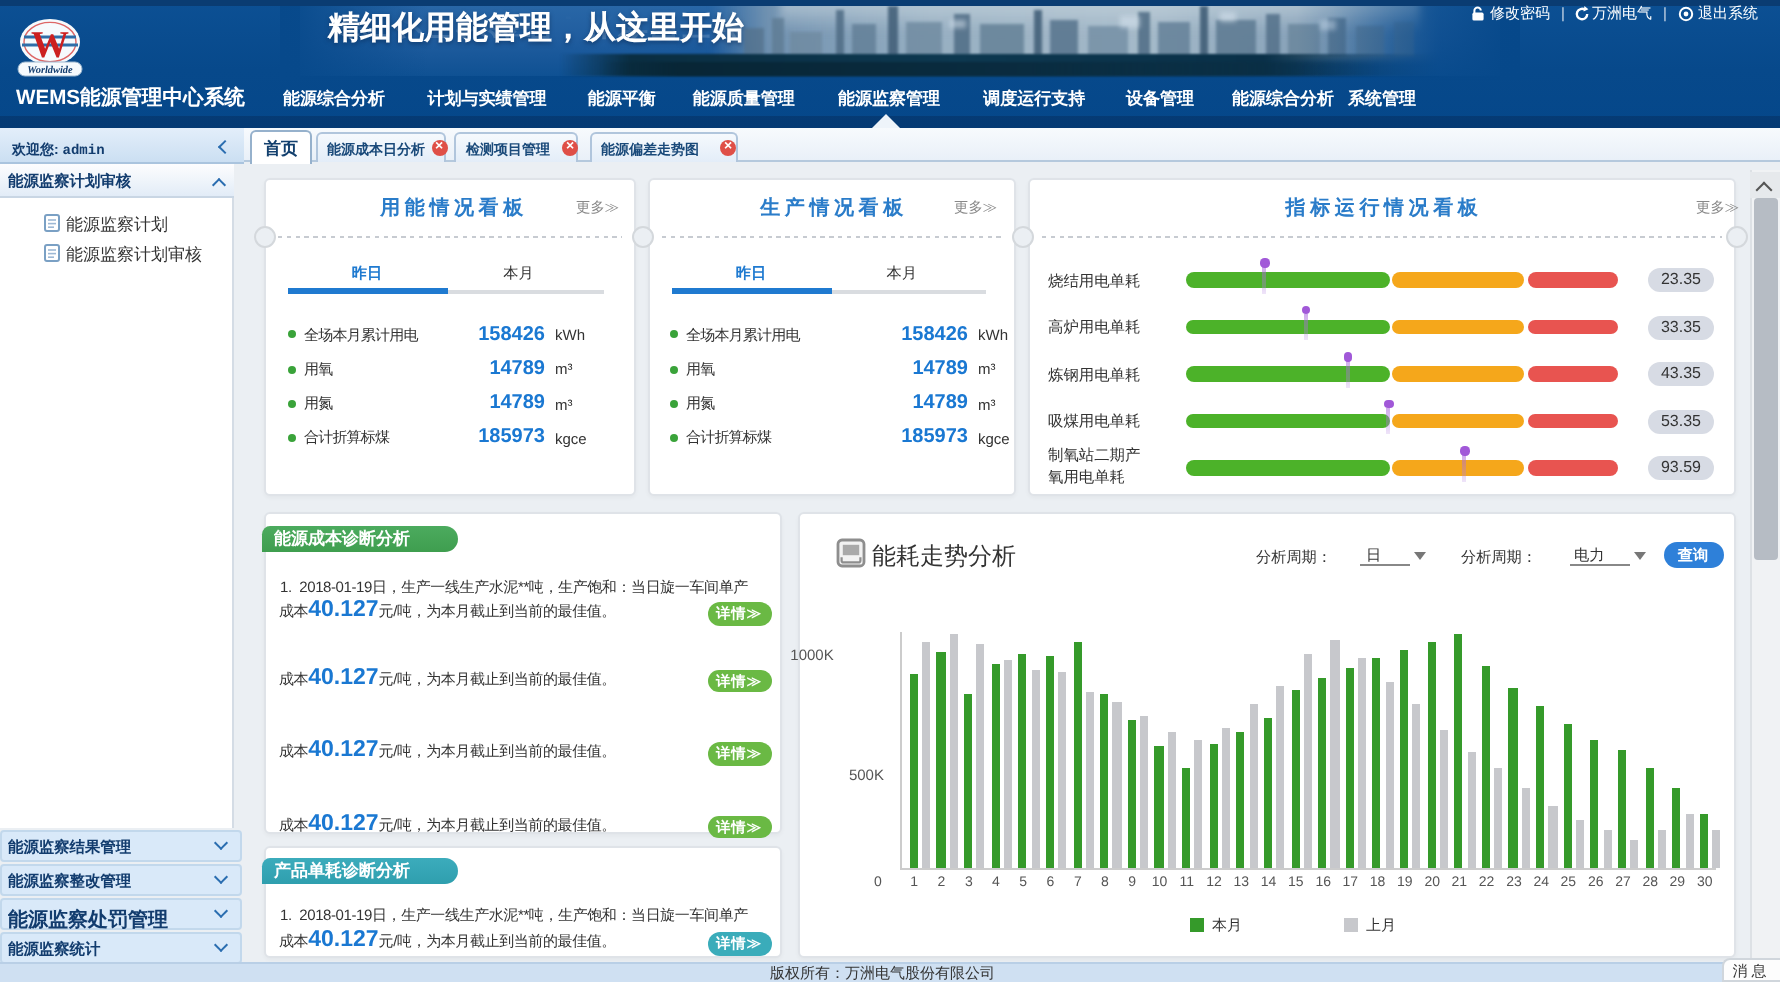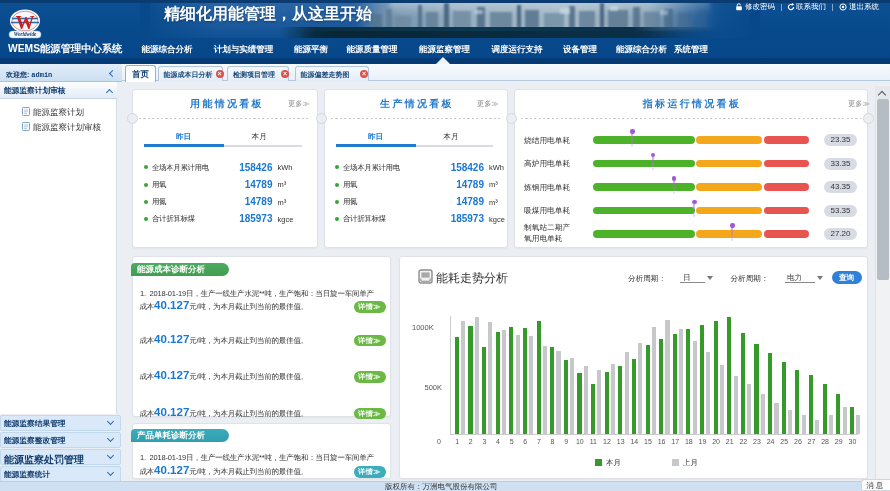--- a/index.html
+++ b/index.html
@@ -78,21 +78,21 @@
 <svg class="abs" style="left:735px;top:2.5px" width="8" height="8" viewBox="0 0 8 8">
         <path d="M2.2,3.5 v-1.2 a1.6,1.6 0 0 1 3.2,0" fill="none" stroke="#fff" stroke-width="1"></path>
         <rect x="1.2" y="3.3" width="5.6" height="4" rx=".8" fill="#fff"></rect>
       </svg>
 <div class="abs" style="left:745px;top:2px;font-size:7.5px;color:#fff;white-space:nowrap">修改密码</div>
 <div class="abs" style="left:780.5px;top:2px;font-size:7.5px;color:#cdd9e8">|</div>
 <svg class="abs" style="left:787px;top:2.5px" width="8" height="8" viewBox="0 0 8 8">
         <path d="M6.6,4 a2.6,2.6 0 1 1 -1.1,-2.1" fill="none" stroke="#fff" stroke-width="1.2"></path>
         <path d="M5.2,0 l2,1.6 -2.4,1.2 z" fill="#fff"></path>
       </svg>
-<div class="abs" style="left:796px;top:2px;font-size:7.5px;color:#fff;white-space:nowrap">联系我们</div>
+<div class="abs" style="left:796px;top:2px;font-size:7.5px;color:#fff;white-space:nowrap">万洲电气</div>
 <div class="abs" style="left:831.5px;top:2px;font-size:7.5px;color:#cdd9e8">|</div>
 <svg class="abs" style="left:838.5px;top:2.5px" width="8" height="8" viewBox="0 0 8 8">
         <circle cx="4" cy="4" r="3.1" fill="none" stroke="#fff" stroke-width="1"></circle>
         <circle cx="4" cy="4" r="1.2" fill="#fff"></circle>
       </svg>
 <div class="abs" style="left:849px;top:2px;font-size:7.5px;color:#fff;white-space:nowrap">退出系统</div>
 <div class="navitem" style="left:141.5px">能源综合分析</div>
 <div class="navitem" style="left:213.8px">计划与实绩管理</div>
 <div class="navitem" style="left:293.9px">能源平衡</div>
 <div class="navitem" style="left:346.4px">能源质量管理</div>
@@ -242,21 +242,21 @@
 <div class="mdot" style="left:692.0px;top:199.5px"></div>
 <div class="kpill" style="left:824px;top:204.5px">53.35</div>
 <div class="klab" style="left:524px;top:221.5px;line-height:11.5px;white-space:normal;width:56px">制氧站二期产<br>氧用电单耗</div>
 <div class="kbar" style="left:593px;top:230.2px;width:216px">
       <span style="width:101.5px;background:#4cb229;margin-right:1.5px"></span>
       <span style="width:66px;background:#f5a71b;margin-right:1.5px"></span>
       <span style="width:45.5px;background:#e85450"></span>
     </div>
 <div class="mline" style="left:731.2px;top:227.0px;height:13.5px"></div>
 <div class="mdot" style="left:730.1px;top:223.0px"></div>
-<div class="kpill" style="left:824px;top:228.0px">27.20</div>
+<div class="kpill" style="left:824px;top:228.0px">93.59</div>
 <div class="card" style="left:132px;top:256px;width:259px;height:161px"></div>
 <div class="abs" style="left:131px;top:263px;width:98px;height:13px;background:linear-gradient(180deg,#4cab5e,#3f9e4f);border-radius:5px 8px 8px 0;color:#fff;font-size:8.5px;font-weight:bold;line-height:13px;padding-left:6px">能源成本诊断分析</div>
 <div class="dtext" style="left:140px;top:289.0px">1.&nbsp; 2018-01-19日，生产一线生产水泥**吨，生产饱和：当日旋一车间单产</div>
 <div class="dtext" style="left:139.5px;top:300.2px;line-height:10px">成本<span style="font-size:11.5px;font-weight:bold;color:#1a78d2;letter-spacing:0">40.127</span>元/吨，为本月截止到当前的最佳值。</div>
 <div class="dpill" style="left:353.5px;top:301.4px;background:#6ab944">详情≫</div>
 <div class="dtext" style="left:139.5px;top:333.7px;line-height:10px">成本<span style="font-size:11.5px;font-weight:bold;color:#1a78d2;letter-spacing:0">40.127</span>元/吨，为本月截止到当前的最佳值。</div>
 <div class="dpill" style="left:353.5px;top:334.9px;background:#6ab944">详情≫</div>
 <div class="dtext" style="left:139.5px;top:370.2px;line-height:10px">成本<span style="font-size:11.5px;font-weight:bold;color:#1a78d2;letter-spacing:0">40.127</span>元/吨，为本月截止到当前的最佳值。</div>
 <div class="dpill" style="left:353.5px;top:371.4px;background:#6ab944">详情≫</div>
 <div class="dtext" style="left:139.5px;top:406.7px;line-height:10px">成本<span style="font-size:11.5px;font-weight:bold;color:#1a78d2;letter-spacing:0">40.127</span>元/吨，为本月截止到当前的最佳值。</div>
@@ -275,21 +275,21 @@
 <div class="abs" style="left:436px;top:270px;font-size:12px;color:#333;white-space:nowrap">能耗走势分析</div>
 <div class="abs" style="left:628px;top:273.5px;font-size:7.6px;color:#333;white-space:nowrap">分析周期：</div>
 <div class="abs" style="left:680px;top:272.5px;width:25px;border-bottom:1px solid #888;font-size:7.6px;color:#333;padding-left:3px;height:10px">日</div>
 <div class="abs" style="left:707px;top:276px;width:0;height:0;border-left:3.2px solid transparent;border-right:3.2px solid transparent;border-top:4px solid #777"></div>
 <div class="abs" style="left:730.5px;top:273.5px;font-size:7.6px;color:#333;white-space:nowrap">分析周期：</div>
 <div class="abs" style="left:785px;top:272.5px;width:30px;border-bottom:1px solid #888;font-size:7.6px;color:#333;padding-left:2px;height:10px">电力</div>
 <div class="abs" style="left:817px;top:276px;width:0;height:0;border-left:3.2px solid transparent;border-right:3.2px solid transparent;border-top:4px solid #777"></div>
 <div class="abs" style="left:831.5px;top:270.9px;width:30px;height:13.5px;background:#2e80d9;border-radius:7px;color:#fff;font-size:7.6px;font-weight:bold;text-align:center;line-height:13.5px">查询</div>
 <div class="abs" style="left:450px;top:316px;width:1px;height:118px;background:#ccc"></div>
 <div class="abs" style="left:450px;top:434px;width:408px;height:1px;background:#ccc"></div>
-<div class="abs" style="left:412px;top:322.5px;width:30px;font-size:7.5px;color:#555;text-align:left">1000K</div>
+<div class="abs" style="left:391px;top:322.5px;width:30px;font-size:7.5px;color:#555;text-align:center">1000K</div>
 <div class="abs" style="left:412px;top:382.5px;width:30px;font-size:7.5px;color:#555;text-align:right">500K</div>
 <div class="gbar" style="left:454.8px;top:336.5px;height:97.5px"></div>
 <div class="ybar" style="left:461.1px;top:320.6px;height:113.4px"></div>
 <div class="gbar" style="left:468.4px;top:326.4px;height:107.6px"></div>
 <div class="ybar" style="left:474.7px;top:316.6px;height:117.4px"></div>
 <div class="gbar" style="left:482.0px;top:346.5px;height:87.5px"></div>
 <div class="ybar" style="left:488.3px;top:321.9px;height:112.1px"></div>
 <div class="gbar" style="left:495.7px;top:332px;height:102.0px"></div>
 <div class="ybar" style="left:502.0px;top:329.9px;height:104.1px"></div>
 <div class="gbar" style="left:509.3px;top:327.2px;height:106.8px"></div>

